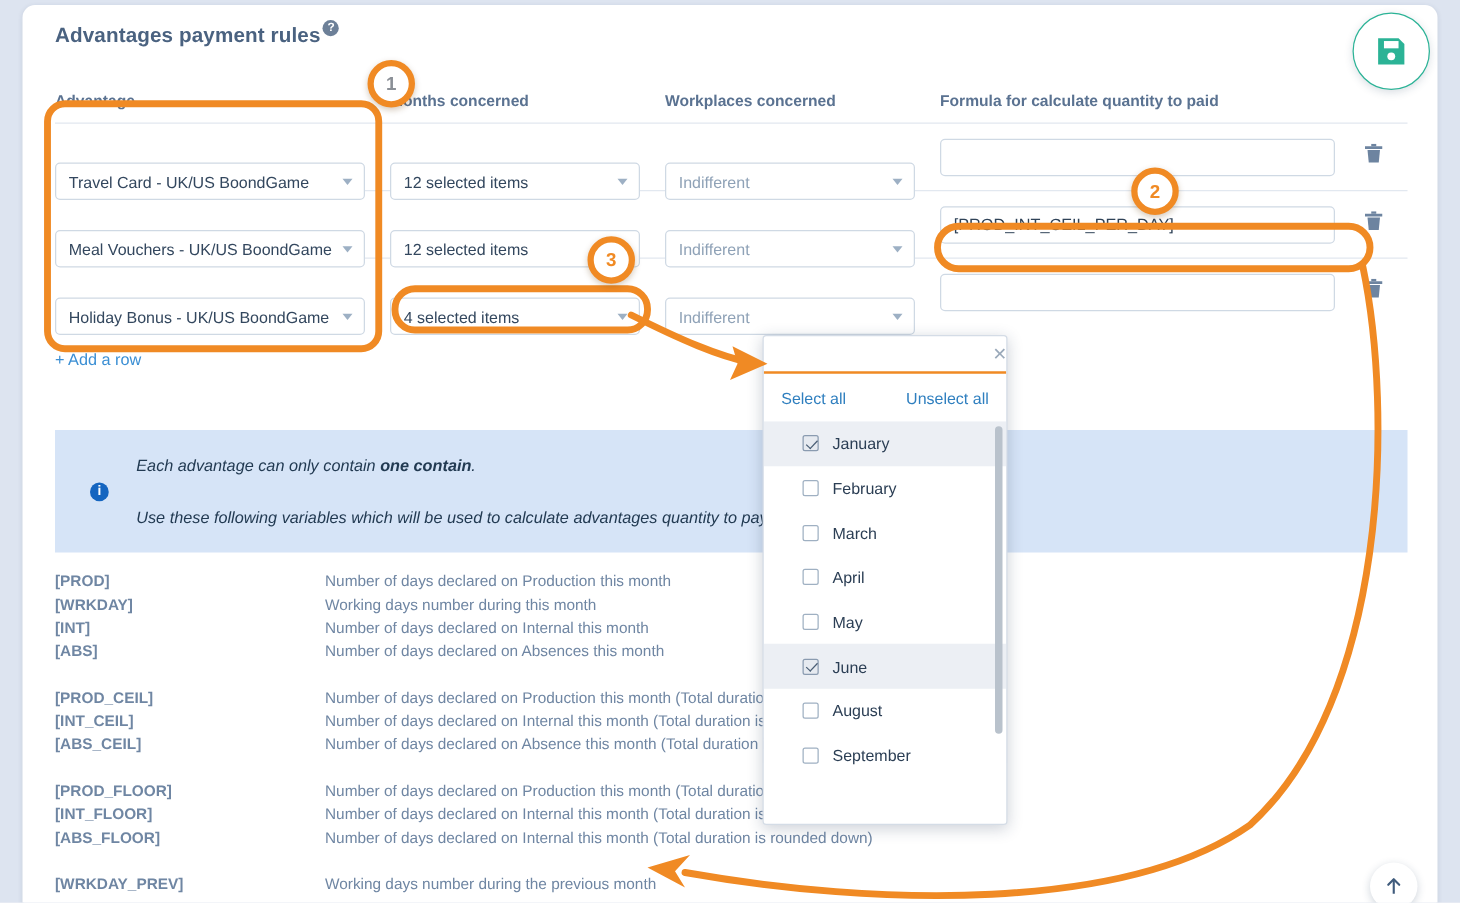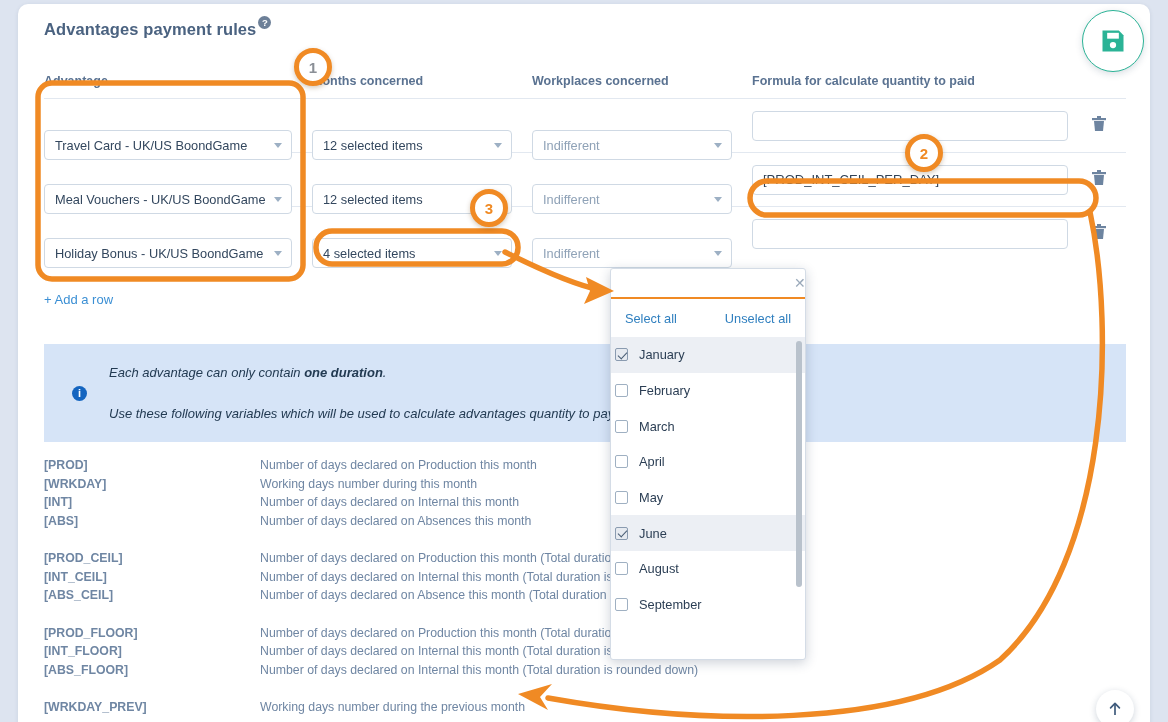--- a/index.html
+++ b/index.html
@@ -108,21 +108,21 @@
     width: 316px; height: 30px;
     border: 1px solid #cfd9e4; border-radius: 4px;
     padding: 0 10px;
     font-size: 13px; color: #2f4257;
     font-family: "Liberation Sans", sans-serif;
     background: #fff; outline: none;
   }
   .trash { cursor: pointer; margin-left: 10px; }
 
   .add-row {
-    position: absolute; left: 26px; top: 288px;
+    position: absolute; left: 26px; top: 276px;
     font-size: 13px; color: #3b8fd4; cursor: pointer;
   }
 
   
   .info-box {
     position: absolute; left: 26px; top: 340px;
     width: 1082px; height: 98px;
     background: #d6e4f7;
     display: flex; align-items: center;
   }
@@ -182,21 +182,21 @@
   .dd-close { color: #9aa9ba; font-size: 14px; cursor: pointer; line-height: 1; }
   .dd-actions {
     display: flex; align-items: center; justify-content: space-around;
     height: 38px;
     font-size: 12.8px; color: #2f7fbf; gap: 20px;
   }
   .dd-actions span { cursor: pointer; }
   .dd-list { position: relative; height: 320px; overflow: hidden; }
   .dd-item {
     display: flex; align-items: center;
-    height: 35.7px; padding-left: 4px;
+    height: 35.7px; padding-left: 31px;
     font-size: 12.8px; color: #2b3e54;
     cursor: pointer;
   }
   .dd-item.sel { background: #eceff4; }
   .cbox {
     width: 13px; height: 13px; border: 1px solid #9fb0c2;
     border-radius: 2px; margin-right: 11px;
     background: #fff; position: relative; flex: 0 0 auto;
   }
   .cbox.on { background: #e6eaf0; border-color: #8a9bb0; }
@@ -352,21 +352,21 @@
         </div>
       </div>
     </div>
 
     <div class="add-row">+ Add a row</div>
 
     <div class="info-box">
       <div class="info-icon">i</div>
       <div class="info-lines">
         <p class="first">
-          <span>Each advantage can only contain </span><b>one duration</b><span>.</span>
+          <span>Each advantage can only contain </span><b>one contain</b><span>.</span>
         </p>
         <p>Use these following variables which will be used to calculate advantages quantity to pay.</p>
       </div>
     </div>
 
     <div class="vars">
       <div class="var-row">
           <div class="var-key">[PROD]</div>
           <div class="var-desc">Number of days declared on Production this month</div>
         </div>

